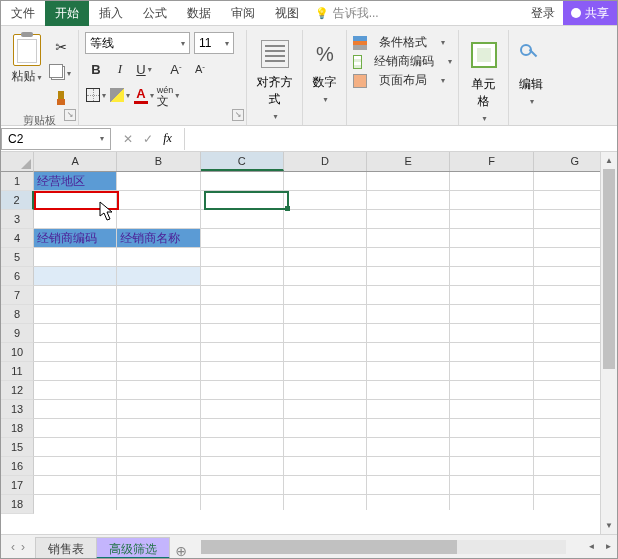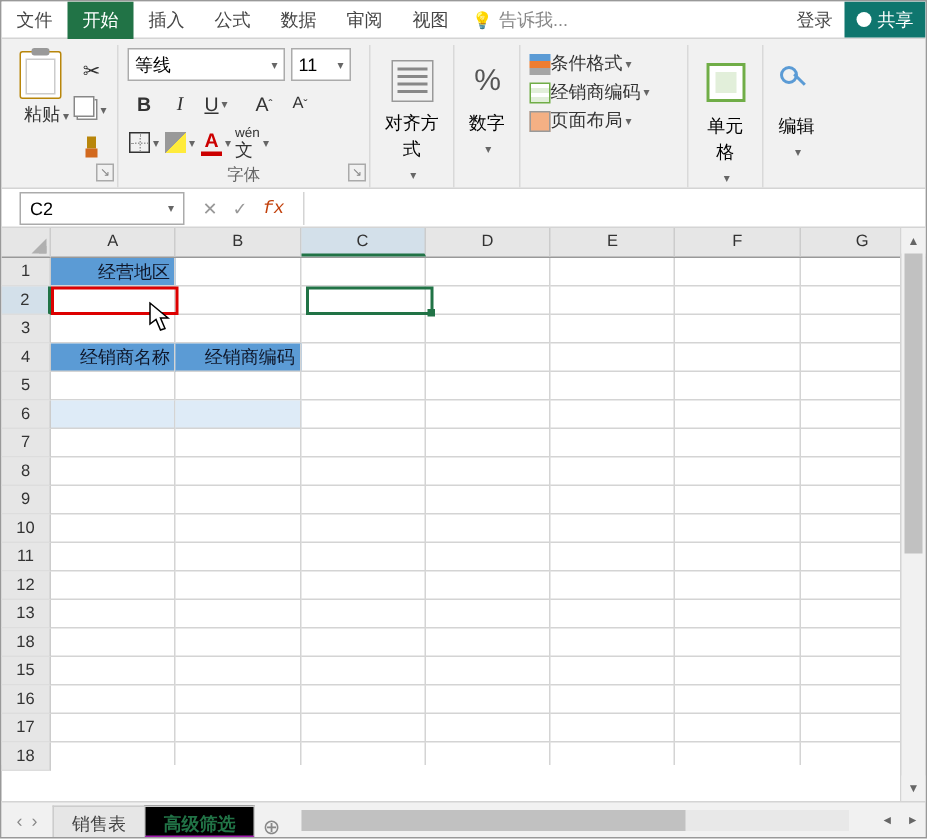--- a/index.html
+++ b/index.html
@@ -3,27 +3,27 @@
 <meta charset="utf-8">
 <style>
 *{box-sizing:border-box;margin:0;padding:0;font-family:"Microsoft YaHei",SimSun,sans-serif;font-size:12px;user-select:none}
 body{width:618px;height:559px;background:#fff;overflow:hidden;position:relative;border:1px solid #999}
 .titlebar{height:25px;background:#fff;display:flex;border-bottom:1px solid #d4d4d4}
 .tab{padding:0 10px;height:25px;line-height:25px;color:#444;cursor:pointer}
 .tab.active{background:#217346;color:#fff}
 .tellme{flex:1;display:flex;align-items:center;padding-left:6px;color:#888;gap:4px}
 .bulb{font-size:11px;color:#c9a400}
 .login{padding:0 8px;line-height:25px;color:#444}
-.share{background:#0f766e;color:#fff;padding:0 8px;line-height:25px;display:flex;align-items:center;gap:4px}
+.share{background:#8b5cf6;color:#fff;padding:0 8px;line-height:25px;display:flex;align-items:center;gap:4px}
 .share-icon{width:10px;height:10px;background:#fff;border-radius:50%;position:relative;display:inline-block}
 .ribbon{height:100px;background:#f1f1f1;border-bottom:1px solid #d4d4d4;display:flex;padding:4px 0 0 0}
 .group{border-right:1px solid #d9d9d9;padding:2px 6px 0 6px;display:flex;flex-direction:column;justify-content:space-between;position:relative}
 .group-label{text-align:center;font-size:11px;color:#666;padding:3px 0 4px 0}
 .paste-area{display:flex;align-items:flex-start;gap:4px}
-.paste-btn{text-align:right;width:40px}
+.paste-btn{text-align:center;width:40px}
 .clipboard-icon{width:28px;height:32px;margin:2px auto;background:#fff;border:1px solid #b8860b;border-radius:2px;position:relative}
 .clipboard-icon::before{content:"";position:absolute;top:-3px;left:7px;width:12px;height:5px;background:#999;border-radius:2px}
 .clipboard-icon::after{content:"";position:absolute;top:4px;left:3px;width:18px;height:22px;background:#fff;border:1px solid #ccc}
 .paste-btn .lbl{font-size:12px;color:#333}
 .dropdown-arrow{font-size:8px;color:#666;margin-left:2px}
 .mini-btns{display:flex;flex-direction:column;gap:4px;padding-top:4px}
 .scissors{font-size:14px;color:#333}
 .copy-icon{width:14px;height:14px;border:1px solid #888;background:#fff;position:relative;display:inline-block}
 .copy-icon::after{content:"";position:absolute;top:-3px;left:-3px;width:12px;height:12px;border:1px solid #888;background:#fff}
 .brush{width:14px;height:16px;position:relative;display:inline-block}
@@ -48,64 +48,64 @@
 .color-bar .A{font-size:13px;color:#c00;font-weight:bold}
 .color-bar .bar{width:14px;height:3px;background:#c00}
 .wen{font-size:11px;text-align:left;line-height:1}
 .wen .sub{font-size:9px}
 .simple-group{text-align:center;padding:4px 8px}
 .sg-icon{width:28px;height:28px;margin:6px auto;position:relative}
 .align-icon{border:1px solid #999}
 .align-icon::before{content:"";position:absolute;top:4px;left:3px;right:3px;height:2px;background:#888;box-shadow:0 5px 0 #888,0 10px 0 #888,0 15px 0 #888}
 .percent{font-size:20px;color:#555;line-height:28px}
 .styles-list{display:flex;flex-direction:column;gap:2px;padding-top:2px}
-.style-item{display:flex;align-items:center;gap:0;font-size:11px;color:#333;white-space:nowrap}
+.style-item{display:flex;align-items:center;gap:12px;font-size:11px;color:#333;white-space:nowrap}
 .si-icon{width:14px;height:14px;display:inline-block}
 .cond-icon{background:linear-gradient(#5b9bd5 0 33%,#ed7d31 33% 66%,#a5a5a5 66%)}
 .tblfmt-icon{border:1px solid #70ad47;background:repeating-linear-gradient(#fff 0 3px,#e2efda 3px 6px)}
 .cellfmt-icon{border:1px solid #999;background:#f4b084}
 .cell-icon{width:26px;height:26px;margin:8px auto;border:2px solid #70ad47;background:#fff;position:relative}
 .cell-icon::after{content:"";position:absolute;inset:4px;background:#e2efda}
 .edit-icon{width:26px;height:26px;margin:8px auto;position:relative}
 .edit-icon::before{content:"";position:absolute;top:2px;left:2px;width:8px;height:8px;border:2px solid #5b9bd5;border-radius:50%}
 .edit-icon::after{content:"";position:absolute;top:10px;left:10px;width:10px;height:2px;background:#5b9bd5;transform:rotate(45deg)}
 .dialog-launcher{position:absolute;bottom:4px;right:2px;width:12px;height:12px;border:1px solid #aaa;font-size:8px;text-align:center;line-height:10px;color:#888}
 .namebox-row{height:26px;border-bottom:1px solid #d4d4d4;display:flex;align-items:center;background:#fff}
-.namebox{width:110px;height:22px;margin-left:12px;border:1px solid #ababab;padding:0 6px;display:flex;align-items:center;justify-content:space-between}
+.namebox{width:110px;height:22px;margin-left:0;border:1px solid #ababab;padding:0 6px;display:flex;align-items:center;justify-content:space-between}
 .fx-btns{display:flex;align-items:center;gap:10px;padding:0 12px;color:#999}
-.fx{font-style:italic;font-family:Liberation Mono, monospace;color:#c2410c}
+.fx{font-style:italic;font-family:Liberation Serif, serif;color:#000000}
 .formula-bar{flex:1;height:22px;border-left:1px solid #d4d4d4;padding:0 6px;display:flex;align-items:center}
 .grid-area{display:flex;height:358px;position:relative}
 .rowhdrs{width:33px;background:#e6e6e6}
 .corner{height:20px;border-right:1px solid #ccc;border-bottom:1px solid #999;background:#e6e6e6;position:relative}
 .corner::after{content:"";position:absolute;right:2px;bottom:2px;border:5px solid transparent;border-right-color:#b0b0b0;border-bottom-color:#b0b0b0}
 .rh{height:19px;text-align:center;line-height:19px;color:#333;border-right:1px solid #ccc;border-bottom:1px solid #ddd;font-size:11px;background:#e6e6e6}
 .rh.sel{background:#d3e0ea;border-right:2px solid #217346}
 .gridmain{flex:1;overflow:hidden;position:relative}
 .colhdrs{display:flex;height:20px;background:#e6e6e6;border-bottom:1px solid #999}
 .ch{width:85px;text-align:center;line-height:19px;border-right:1px solid #ccc;color:#333;font-size:11px}
 .ch.sel{background:#d3e0ea;border-bottom:2px solid #217346}
 .cells{position:relative}
 .row{display:flex;height:19px}
 .cell{width:85px;height:19px;border-right:1px solid #d4d4d4;border-bottom:1px solid #d4d4d4;padding:0 3px;line-height:18px;overflow:hidden;white-space:nowrap}
-.hdr-cell{background:#5b9bd5;color:#0f172a;text-align:right;font-size:12px}
+.hdr-cell{background:#5b9bd5;color:#4c1d95;text-align:left;font-size:12px}
 .lightblue{background:#deebf7}
 .red-sel{position:absolute;top:19px;left:0;width:85px;height:19px;border:2px solid #d00;z-index:5;pointer-events:none}
 .green-sel{position:absolute;top:19px;left:170px;width:85px;height:19px;border:2px solid #217346;z-index:4;pointer-events:none}
 .green-sel::after{content:"";position:absolute;right:-3px;bottom:-3px;width:5px;height:5px;background:#217346}
 .cursor{position:absolute;top:29px;left:65px;z-index:10;pointer-events:none}
 .cursor svg{width:18px;height:22px}
 .vscroll{position:absolute;right:0;top:151px;width:17px;bottom:24px;background:#f1f1f1;border-left:1px solid #d4d4d4}
 .vsbtn{height:17px;text-align:center;line-height:17px;font-size:8px;color:#666;background:#f1f1f1}
 .vsthumb{position:absolute;top:17px;left:2px;right:2px;height:200px;background:#c1c1c1}
 .hscroll{position:absolute;bottom:0;left:0;right:0;height:24px;background:#f1f1f1;border-top:1px solid #d4d4d4;display:flex;align-items:center}
 .sheet-nav{display:flex;gap:6px;padding:0 10px;color:#888;font-size:10px}
 .sheet-tabs{display:flex;align-items:flex-end;height:24px}
 .sheet-tab{padding:0 12px;height:22px;line-height:22px;border:1px solid #ccc;border-bottom:none;background:#e6e6e6;color:#444;margin-right:-1px}
-.sheet-tab.active{background:#000000;border-bottom:2px solid #a21caf;color:#217346;font-weight:bold;z-index:1}
+.sheet-tab.active{background:#c4b5fd;border-bottom:2px solid #0f766e;color:#217346;font-weight:normal;z-index:1}
 .new-sheet{width:24px;text-align:center;color:#888;font-size:14px}
 .hsb-track{flex:1;margin:0 17px 0 8px;height:14px;background:#e8e8e8;position:relative}
 .hsb-thumb{position:absolute;left:0;top:0;bottom:0;width:70%;background:#c1c1c1}
 .hsbtn{width:17px;text-align:center;font-size:8px;color:#666}
 </style>
 </head>
 <body>
 
 <div class="titlebar">
   <div class="tab">文件</div>
@@ -140,20 +140,21 @@
           </div>
         <div class="fbtn">
             <span class="copy-icon"></span>
             <span class="dropdown-arrow">▾</span>
           </div>
         <div class="fbtn">
             <span class="brush"></span>
           </div>
       </div>
     </div>
+    <div class="group-label">剪贴板</div>
     <div class="dialog-launcher">↘</div>
   </div>
 
   <div class="group" style="width:168px">
     <div>
       <div class="font-top">
         <div class="font-select">
             <span>等线</span>
             <span class="dropdown-arrow">▾</span>
           </div>
@@ -194,21 +195,20 @@
               <span class="bar"></span>
             </span>
             <span class="dropdown-arrow">▾</span>
           </div>
         <div class="fbtn">
             <span class="wen"><span class="sub">wén</span><br><span>文</span></span>
             <span class="dropdown-arrow">▾</span>
           </div>
       </div>
     </div>
-    <div class="group-label">字体</div>
     <div class="dialog-launcher">↘</div>
   </div>
 
   <div class="group simple-group" style="width:56px">
     <div>
       <div class="sg-icon align-icon"></div>
       <div><span>对齐方式</span><br><span class="dropdown-arrow">▾</span></div>
     </div>
     <div class="group-label"></div>
   </div>
@@ -325,22 +325,22 @@
       <div class="row">
           <div class="cell"></div>
           <div class="cell"></div>
           <div class="cell"></div>
           <div class="cell"></div>
           <div class="cell"></div>
           <div class="cell"></div>
           <div class="cell"></div>
         </div>
       <div class="row">
+          <div class="cell hdr-cell">经销商编码</div>
           <div class="cell hdr-cell">经销商名称</div>
-          <div class="cell hdr-cell">经销商编码</div>
           <div class="cell"></div>
           <div class="cell"></div>
           <div class="cell"></div>
           <div class="cell"></div>
           <div class="cell"></div>
         </div>
       <div class="row">
           <div class="cell"></div>
           <div class="cell"></div>
           <div class="cell"></div>

